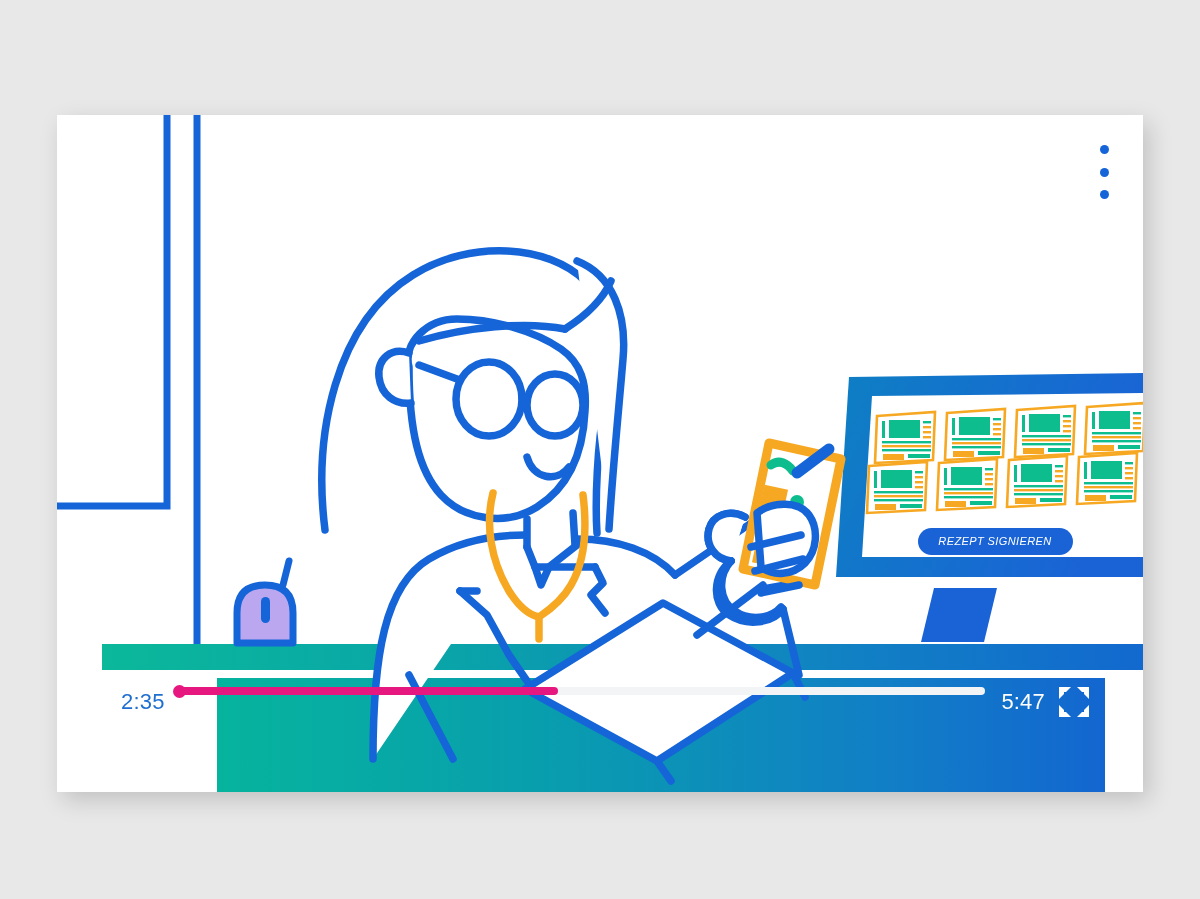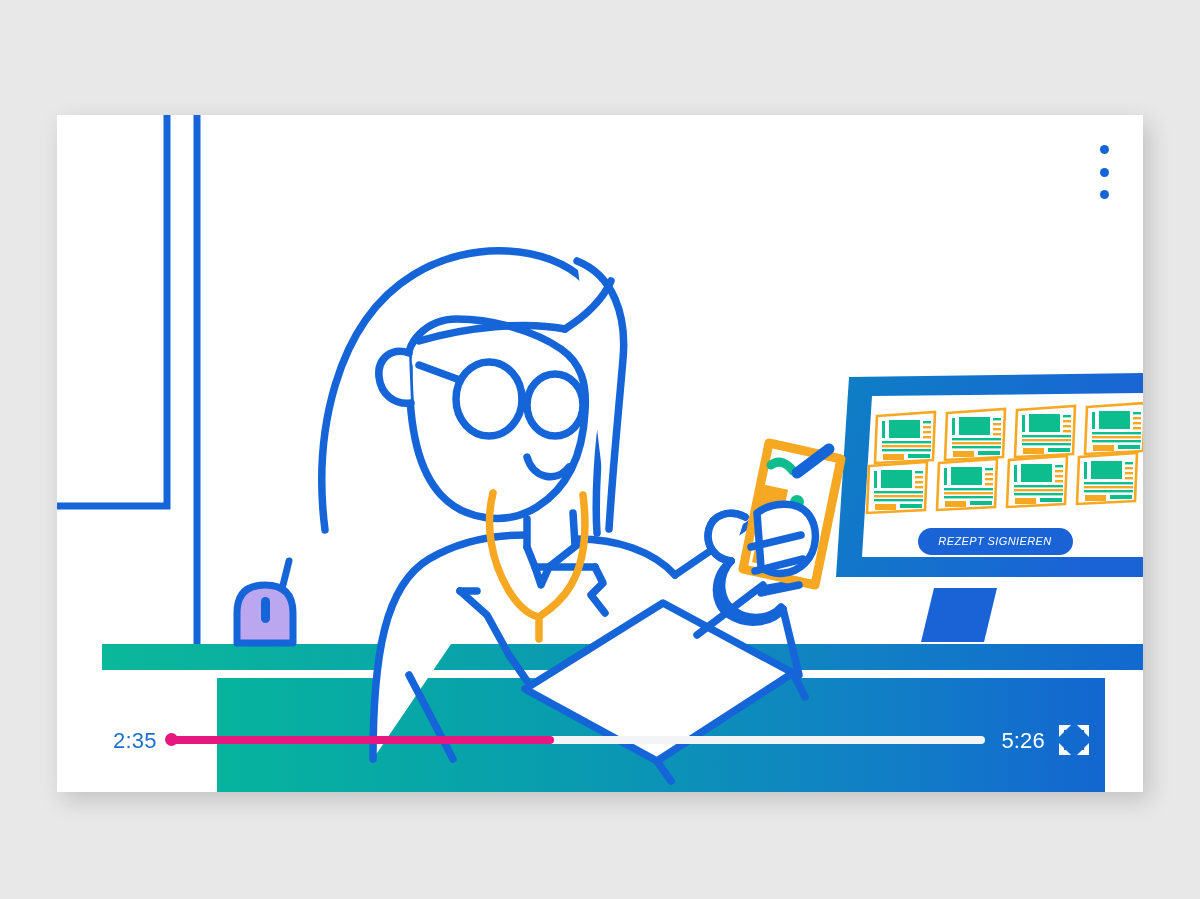--- a/index.html
+++ b/index.html
@@ -66,23 +66,22 @@
   }
 
   
   #controls {
     position: absolute;
     left: 0;
     right: 0;
     bottom: 0;
     height: 105px;
     display: flex;
-    align-items: center;
     z-index: 8;
-    padding: 0 0 0 0;
+    padding: 0 0 0 8px;
     box-sizing: border-box;
   }
   .time-label {
     font-size: 22px;
     letter-spacing: 0.2px;
     flex: 0 0 auto;
     user-select: none;
   }
   #time-current {
     color: #1f6fd0;
@@ -453,21 +452,21 @@
 
   <div id="controls">
     <div class="time-label" id="time-current">2:35</div>
 
     <div id="progress-track" title="Seek bar">
       <div id="progress-fill" style="width: 47%;"></div>
       <div id="progress-handle" style="left: 0%;"></div>
       <span class="vh">47</span>
     </div>
 
-    <div class="time-label" id="time-total">5:26</div>
+    <div class="time-label" id="time-total">5:47</div>
 
     <div id="fullscreen-button" title="Fullscreen">
       <i class="tl"></i>
         <i class="tr"></i>
         <i class="bl"></i>
         <i class="br"></i>
     </div>
   </div>
 </div>
 

